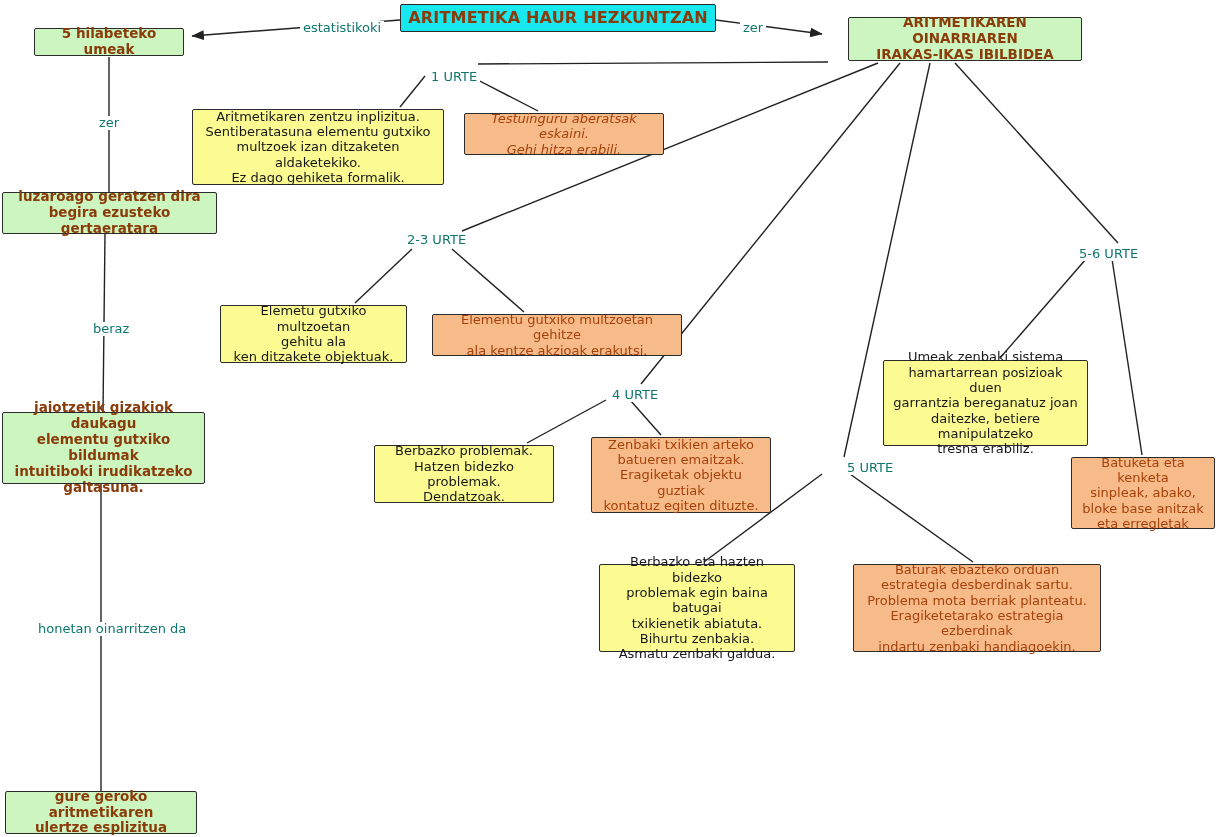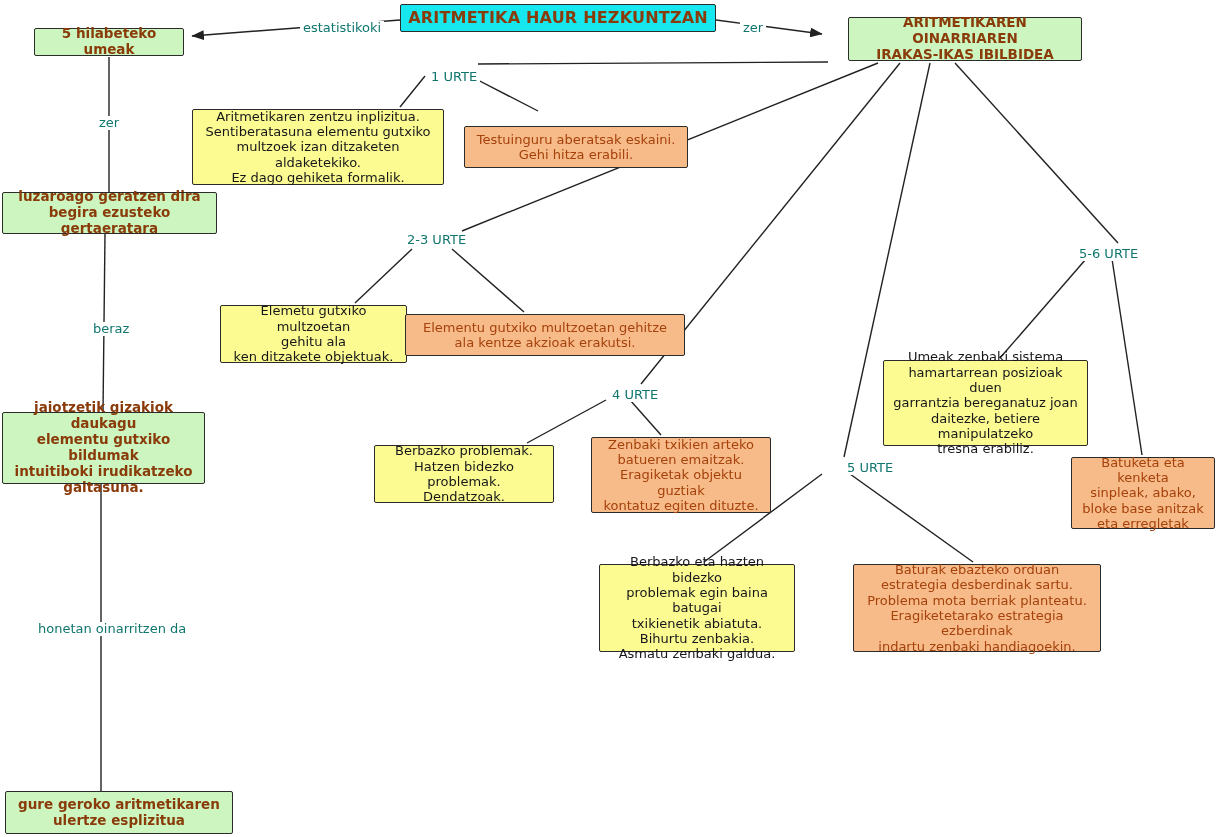--- a/index.html
+++ b/index.html
@@ -108,32 +108,32 @@
       <div class="node cyan" style="left: 400px; top: 4px; width: 316px; height: 28px;">ARITMETIKA HAUR HEZKUNTZAN</div>
       <div class="node green" style="left: 34px; top: 28px; width: 150px; height: 28px;">5 hilabeteko umeak</div>
       <div class="node green" style="left: 828px; top: 17px; width: 234px; height: 44px; margin-left: 20px;">ARITMETIKAREN OINARRIAREN
 IRAKAS-IKAS IBILBIDEA</div>
       <div class="node green" style="left: 2px; top: 192px; width: 215px; height: 42px;">luzaroago geratzen dira
 begira ezusteko gertaeratara</div>
       <div class="node green" style="left: 2px; top: 412px; width: 203px; height: 72px;">jaiotzetik gizakiok daukagu
 elementu gutxiko bildumak
 intuitiboki irudikatzeko
 gaitasuna.</div>
-      <div class="node green" style="left: 5px; top: 791px; width: 228px; height: 43px;">gure geroko aritmetikaren
+      <div class="node green" style="left: 5px; top: 791px; width: 192px; height: 43px;">gure geroko aritmetikaren
 ulertze esplizitua</div>
       <div class="node yellow" style="left: 192px; top: 109px; width: 252px; height: 76px;">Aritmetikaren zentzu inplizitua.
 Sentiberatasuna elementu gutxiko
 multzoek izan ditzaketen aldaketekiko.
 Ez dago gehiketa formalik.</div>
-      <div class="node orange" style="left: 464px; top: 126px; width: 224px; height: 42px;">Testuinguru aberatsak eskaini.
+      <div class="node orange" style="left: 464px; top: 113px; width: 200px; height: 42px; font-style: italic;">Testuinguru aberatsak eskaini.
 Gehi hitza erabili.</div>
       <div class="node yellow" style="left: 220px; top: 305px; width: 187px; height: 58px;">Elemetu gutxiko multzoetan
 gehitu ala
 ken ditzakete objektuak.</div>
-      <div class="node orange" style="left: 405px; top: 314px; width: 280px; height: 42px;">Elementu gutxiko multzoetan gehitze
+      <div class="node orange" style="left: 432px; top: 314px; width: 250px; height: 42px;">Elementu gutxiko multzoetan gehitze
 ala kentze akzioak erakutsi.</div>
       <div class="node yellow" style="left: 374px; top: 445px; width: 180px; height: 58px;">Berbazko problemak.
 Hatzen bidezko problemak.
 Dendatzoak.</div>
       <div class="node orange" style="left: 591px; top: 437px; width: 180px; height: 76px;">Zenbaki txikien arteko
 batueren emaitzak.
 Eragiketak objektu guztiak
 kontatuz egiten dituzte.</div>
       <div class="node yellow" style="left: 883px; top: 360px; width: 205px; height: 86px;">Umeak zenbaki sistema
 hamartarrean posizioak duen

